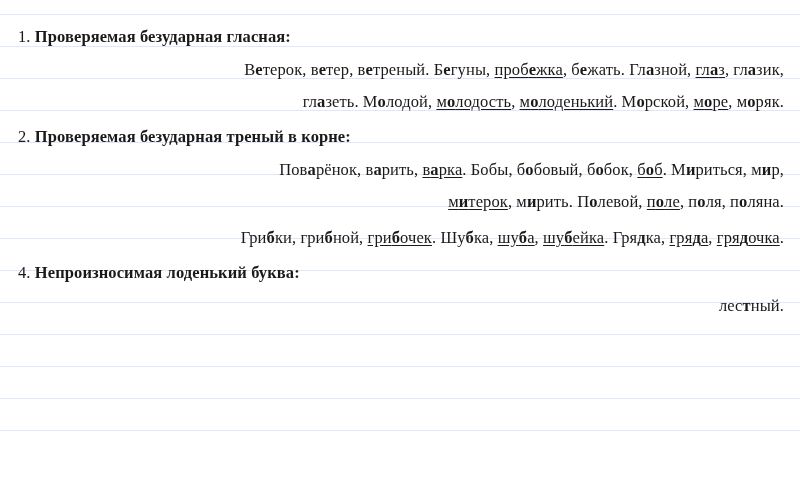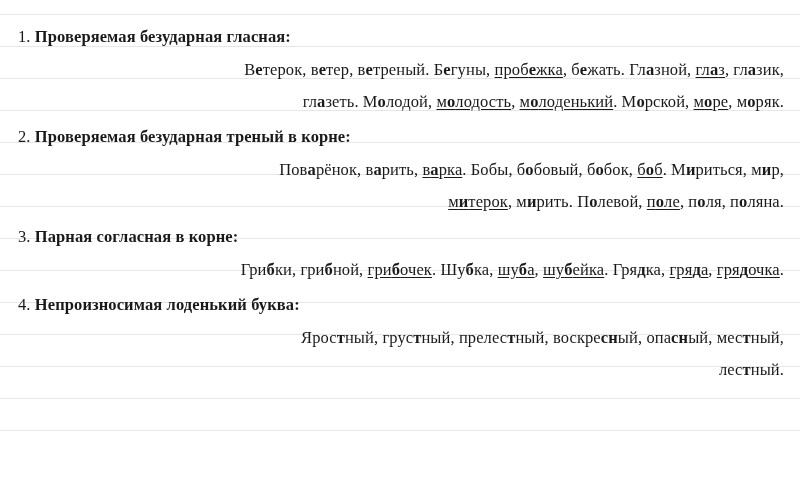--- a/index.html
+++ b/index.html
@@ -90,22 +90,20 @@
         <div class="heading"><span class="num">1.</span> <span>Проверяемая безударная гласная:</span></div>
         <div class="body-line"><span>В</span><span class="b">е</span><span>терок, в</span><span class="b">е</span><span>тер, в</span><span class="b">е</span><span>треный. Б</span><span class="b">е</span><span>гуны, </span><span class="u">проб</span><span class="u b">е</span><span class="u">жка</span><span>, б</span><span class="b">е</span><span>жать. Гл</span><span class="b">а</span><span>зной, </span><span class="u">гл</span><span class="u b">а</span><span class="u">з</span><span>, гл</span><span class="b">а</span><span>зик,</span></div>
         <div class="body-line"><span>гл</span><span class="b">а</span><span>зеть. М</span><span class="b">о</span><span>лодой, </span><span class="u">м</span><span class="u b">о</span><span class="u">лодость</span><span>, </span><span class="u">м</span><span class="u b">о</span><span class="u">лоденький</span><span>. М</span><span class="b">о</span><span>рской, </span><span class="u">м</span><span class="u b">о</span><span class="u">ре</span><span>, м</span><span class="b">о</span><span>ряк.</span></div>
       </div>
       <div class="block">
         <div class="heading"><span class="num">2.</span> <span>Проверяемая безударная треный в корне:</span></div>
         <div class="body-line"><span>Пов</span><span class="b">а</span><span>рёнок, в</span><span class="b">а</span><span>рить, </span><span class="u">в</span><span class="u b">а</span><span class="u">рка</span><span>. Бобы, б</span><span class="b">о</span><span>бовый, б</span><span class="b">о</span><span>бок, </span><span class="u">б</span><span class="u b">о</span><span class="u">б</span><span>. М</span><span class="b">и</span><span>риться, м</span><span class="b">и</span><span>р,</span></div>
         <div class="body-line"><span class="u">м</span><span class="u b">и</span><span class="u">терок</span><span>, м</span><span class="b">и</span><span>рить. П</span><span class="b">о</span><span>левой, </span><span class="u">п</span><span class="u b">о</span><span class="u">ле</span><span>, п</span><span class="b">о</span><span>ля, п</span><span class="b">о</span><span>ляна.</span></div>
       </div>
       <div class="block">
-        <div class="heading"><span class="num">3.</span> <span>Парная согласная в корне:</span></div>
         <div class="body-line"><span>Гри</span><span class="b">б</span><span>ки, гри</span><span class="b">б</span><span>ной, </span><span class="u">гри</span><span class="u b">б</span><span class="u">очек</span><span>. Шу</span><span class="b">б</span><span>ка, </span><span class="u">шу</span><span class="u b">б</span><span class="u">а</span><span>, </span><span class="u">шу</span><span class="u b">б</span><span class="u">ейка</span><span>. Гря</span><span class="b">д</span><span>ка, </span><span class="u">гря</span><span class="u b">д</span><span class="u">а</span><span>, </span><span class="u">гря</span><span class="u b">д</span><span class="u">очка</span><span>.</span></div>
       </div>
       <div class="block">
         <div class="heading"><span class="num">4.</span> <span>Непроизносимая лоденький буква:</span></div>
-        <div class="body-line"><span>Ярос</span><span class="b">т</span><span>ный, грус</span><span class="b">т</span><span>ный, прелес</span><span class="b">т</span><span>ный, воскре</span><span class="b">сн</span><span>ый, опа</span><span class="b">сн</span><span>ый, мес</span><span class="b">т</span><span>ный,</span></div>
         <div class="body-line"><span>лес</span><span class="b">т</span><span>ный.</span></div>
       </div>
     </div>
 </div>
 
 </body></html>

